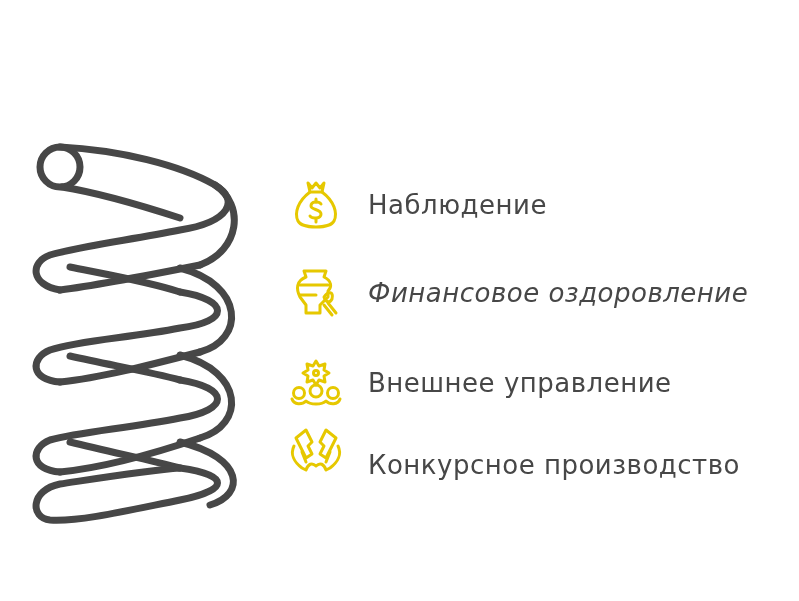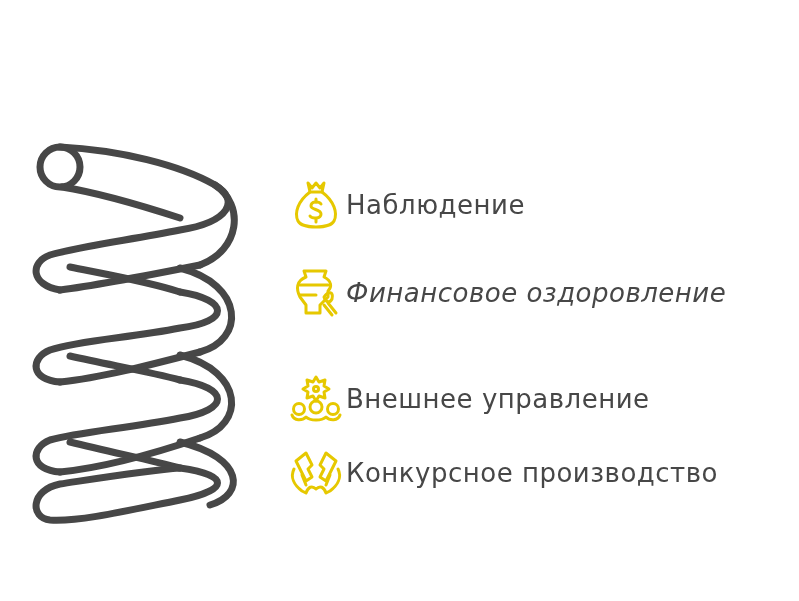--- a/index.html
+++ b/index.html
@@ -1,20 +1,20 @@
 <!DOCTYPE html>
 <html><head>
   <meta charset="utf-8">
   <style>
     html, body { margin: 0; padding: 0; background: #ffffff; }
     body { width: 799px; height: 601px; position: relative; overflow: hidden; font-family: "DejaVu Sans", sans-serif; }
     .spring { position: absolute; left: 0; top: 0; }
     .item { position: absolute; left: 286px; display: flex; align-items: center; height: 60px; }
     .icon { width: 60px; height: 60px; display: flex; align-items: center; justify-content: center; }
-    .label { font-size: 26px; color: #474747; letter-spacing: 0.5px; font-family: "DejaVu Sans", sans-serif; white-space: nowrap; }
+    .label { margin-left: 22px; font-size: 26px; color: #474747; letter-spacing: 0.5px; font-family: "DejaVu Sans", sans-serif; white-space: nowrap; }
   </style>
 </head>
 <body>
 
 <svg class="spring" width="260" height="601" viewBox="0 0 260 601">
   <g fill="none" stroke="#474747" stroke-width="7" stroke-linecap="round" stroke-linejoin="round">
 
     <ellipse cx="60" cy="167" rx="20" ry="20"></ellipse>
 
     <path d="M60 147 C120 150, 180 165, 215 185 C240 200, 230 222, 180 230 C130 240, 80 246, 50 255 C30 262, 30 285, 60 290"></path>
@@ -57,35 +57,35 @@
       <path d="M14 6 L36 6 L34 12 C42 16, 42 22, 38 26 L38 32 L30 40 L30 48 L16 48 L16 40 L10 32 C6 24, 6 16, 16 12 Z"></path>
       <path d="M10 20 L38 20"></path>
       <path d="M10 30 L26 30"></path>
       <path d="M34 32 C38 26, 44 26, 42 34 C40 38, 36 38, 34 32 Z"></path>
       <path d="M38 38 L46 48 M34 40 L42 50"></path>
     </svg>
   </div>
   <span class="label">Финансовое оздоровление</span>
 </div>
 
-<div class="item" style="top:369px;">
+<div class="item" style="top:353px;">
   <div class="icon">
     <svg width="56" height="52" viewBox="0 0 56 52" fill="none" stroke="#E6C800" stroke-width="3" stroke-linecap="round" stroke-linejoin="round">
       <path d="M28 4 L31 9 L37 7 L36 13 L41 16 L36 19 L37 25 L31 23 L28 28 L25 23 L19 25 L20 19 L15 16 L20 13 L19 7 L25 9 Z"></path>
       <circle cx="28" cy="16" r="2.5"></circle>
       <circle cx="28" cy="34" r="6"></circle>
       <circle cx="11" cy="36" r="5.5"></circle>
       <circle cx="45" cy="36" r="5.5"></circle>
       <path d="M4 42 C6 48, 14 48, 18 44 C22 48, 34 48, 38 44 C42 48, 50 48, 52 42"></path>
     </svg>
   </div>
   <span class="label">Внешнее управление</span>
 </div>
 
-<div class="item" style="top:443px;">
+<div class="item" style="top:420px;align-items:flex-end;">
   <div class="icon">
     <svg width="56" height="52" viewBox="0 0 56 52" fill="none" stroke="#E6C800" stroke-width="3" stroke-linecap="round" stroke-linejoin="round">
       <path d="M8 14 L18 6 L24 18 L20 22 L24 30 L18 34 Z"></path>
       <path d="M48 14 L38 6 L32 18 L36 22 L32 30 L38 34 Z"></path>
       <path d="M6 22 C2 30, 6 38, 14 44 L18 46 C20 40, 24 38, 28 42 C32 38, 36 40, 38 46 L42 44 C50 38, 54 30, 50 22"></path>
       <path d="M14 28 L18 38 M42 28 L38 38"></path>
     </svg>
   </div>
   <span class="label">Конкурсное производство</span>
 </div>

